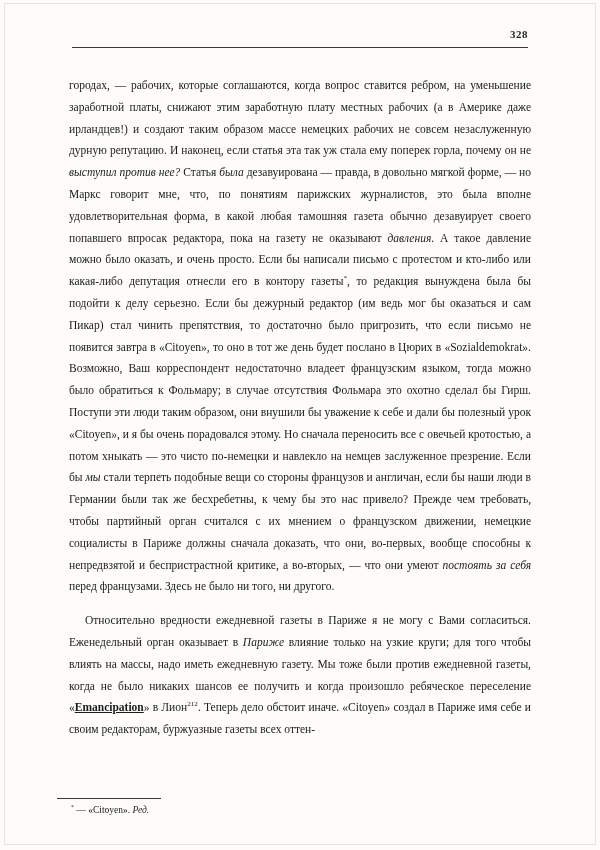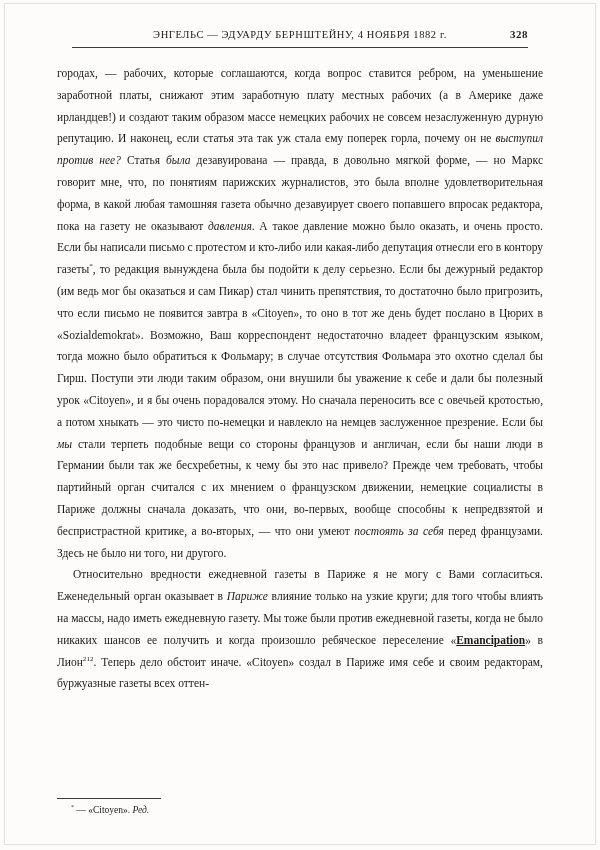--- a/index.html
+++ b/index.html
@@ -52,21 +52,21 @@
   .text-block {
     position: absolute;
     top: 63px;
     left: 57px;
     width: 486px;
     text-align: justify;
     font-size: 11.5px;
     line-height: 21.8px;
   }
   .para {
-    margin: 0;
+    margin: 12px;
   }
   .para.indent {
     text-indent: 16px;
   }
   .it { font-style: italic; }
   .un { text-decoration: underline; font-weight: bold; }
   sup {
     font-size: 0.62em;
     line-height: 0;
     vertical-align: super;
@@ -90,21 +90,20 @@
     color: #222;
   }
 </style>
 </head>
 <body>
 
 <div class="page">
   <div class="scan-frame"></div>
 
   <div class="running-header">
-    <span>ЭНГЕЛЬС — ЭДУАРДУ БЕРНШТЕЙНУ, 4 НОЯБРЯ 1882 г.</span>
     <span class="page-number">328</span>
   </div>
 
   <div class="header-rule"></div>
 
   <div class="text-block">
       <p class="para"><span>городах, — рабочих, которые соглашаются, когда вопрос ставится ребром, на уменьшение заработной платы, снижают этим заработную плату местных рабочих (а в Америке даже ирландцев!) и создают таким образом массе немецких рабочих не совсем незаслуженную дурную репутацию. И наконец, если статья эта так уж стала ему поперек горла, почему он не </span><span class="it">выступил против нее?</span><span> Статья </span><span class="it">была</span><span> дезавуирована — правда, в довольно мягкой форме, — но Маркс говорит мне, что, по понятиям парижских журналистов, это была вполне удовлетворительная форма, в какой любая тамошняя газета обычно дезавуирует своего попавшего впросак редактора, пока на газету не оказывают </span><span class="it">давления</span><span>. А такое давление можно было оказать, и очень просто. Если бы написали письмо с протестом и кто-либо или какая-либо депутация отнесли его в контору газеты</span><sup>*</sup><span>, то редакция вынуждена была бы подойти к делу серьезно. Если бы дежурный редактор (им ведь мог бы оказаться и сам Пикар) стал чинить препятствия, то достаточно было пригрозить, что если письмо не появится завтра в «Citoyen», то оно в тот же день будет послано в Цюрих в «Sozialdemokrat». Возможно, Ваш корреспондент недостаточно владеет французским языком, тогда можно было обратиться к Фольмару; в случае отсутствия Фольмара это охотно сделал бы Гирш. Поступи эти люди таким образом, они внушили бы уважение к себе и дали бы полезный урок «Citoyen», и я бы очень порадовался этому. Но сначала переносить все с овечьей кротостью, а потом хныкать — это чисто по-немецки и навлекло на немцев заслуженное презрение. Если бы </span><span class="it">мы</span><span> стали терпеть подобные вещи со стороны французов и англичан, если бы наши люди в Германии были так же бесхребетны, к чему бы это нас привело? Прежде чем требовать, чтобы партийный орган считался с их мнением о французском движении, немецкие социалисты в Париже должны сначала доказать, что они, во-первых, вообще способны к непредвзятой и беспристрастной критике, а во-вторых, — что они умеют </span><span class="it">постоять за себя</span><span> перед французами. Здесь не было ни того, ни другого.</span></p>
       <p class="para indent"><span>Относительно вредности ежедневной газеты в Париже я не могу с Вами согласиться. Еженедельный орган оказывает в </span><span class="it">Париже</span><span> влияние только на узкие круги; для того чтобы влиять на массы, надо иметь ежедневную газету. Мы тоже были против ежедневной газеты, когда не было никаких шансов ее получить и когда произошло ребяческое переселение «</span><span class="un">Emancipation</span><span>» в Лион</span><sup>212</sup><span>. Теперь дело обстоит иначе. «Citoyen» создал в Париже имя себе и своим редакторам, буржуазные газеты всех оттен-</span></p>
     </div>
 

